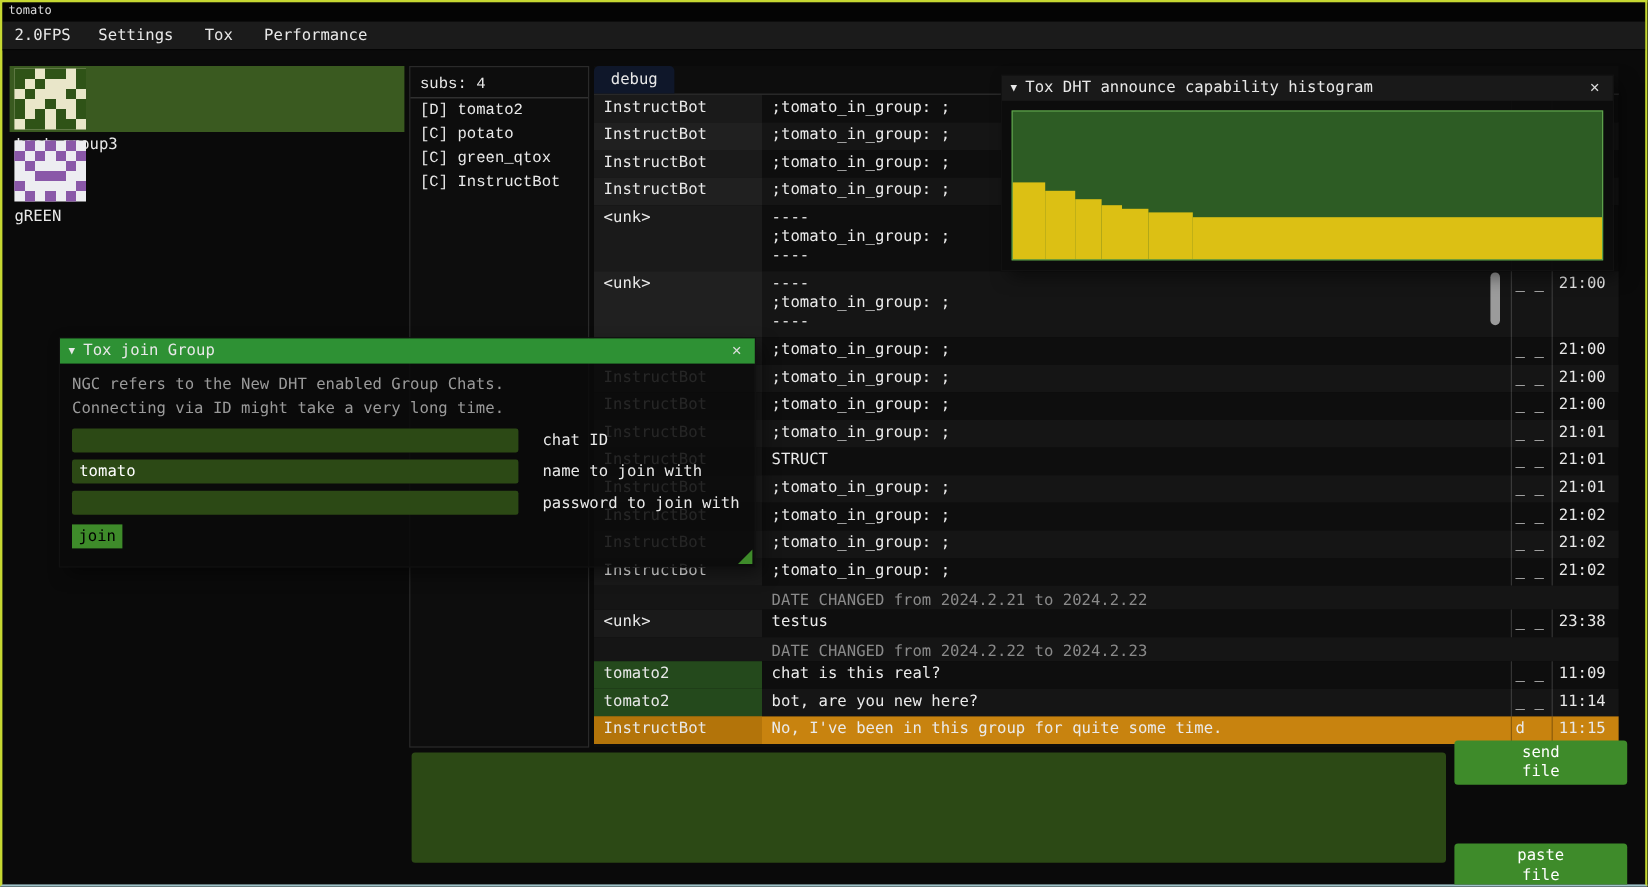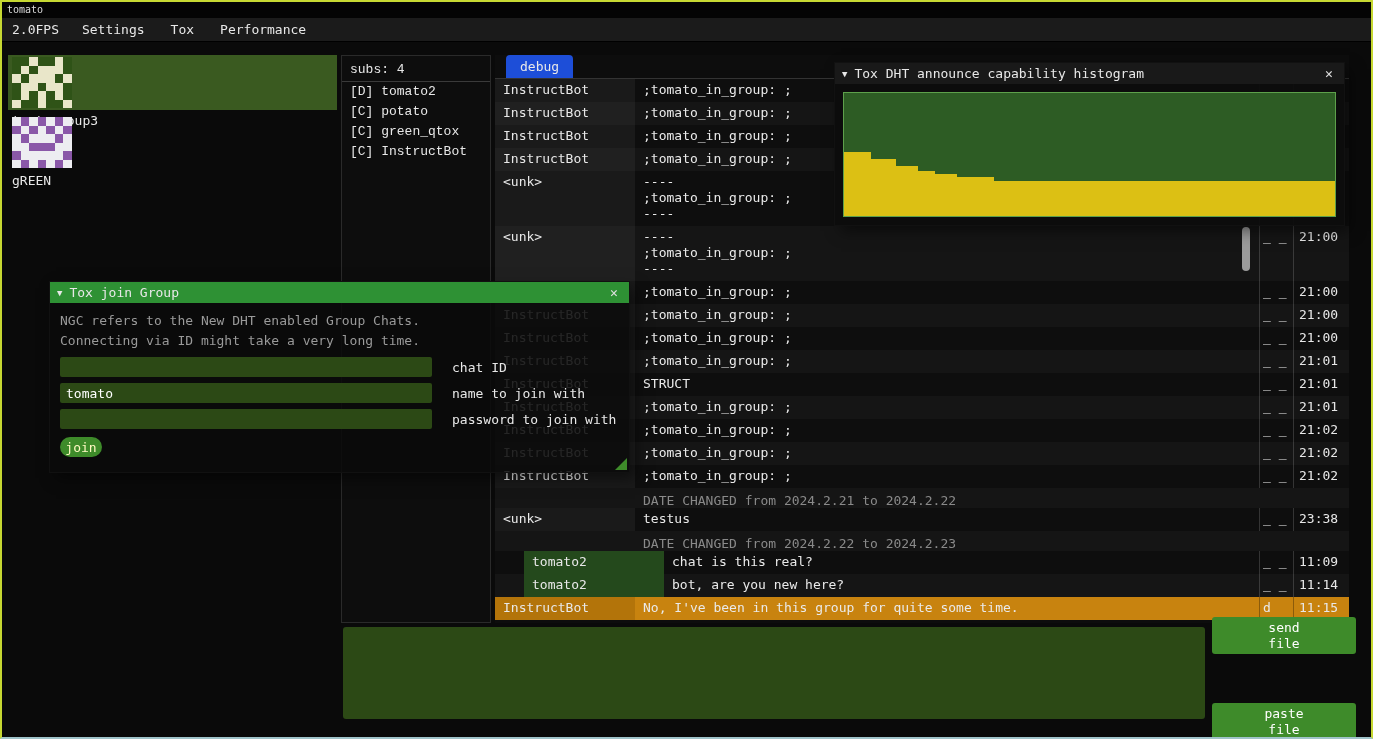--- a/index.html
+++ b/index.html
@@ -24,35 +24,35 @@
   
   .member-panel{position:absolute;left:339px;top:53px;width:150px;height:568px;background:#0d0d0d;
     border:1px solid #2a2a2a;box-sizing:border-box;font-family:Liberation Mono, monospace;}
   .member-header{padding:6px 8px 4px 8px;}
   .member-sep{height:1px;background:#3a3a3a;}
   .member-item{line-height:20px;padding-left:8px;white-space:nowrap;}
 
   
   .chat-panel{position:absolute;left:493px;top:53px;width:854px;height:568px;background:#0d0d0d;}
   .tabbar{height:24px;border-bottom:1px solid #333;box-sizing:border-box;}
-  .tab{display:inline-block;margin-left:11px;padding:0 14px;line-height:23px;background:#1d4ed8;
+  .tab{display:inline-block;margin-left:0;padding:0 14px;line-height:23px;background:#0f172a;
     border-radius:4px 4px 0 0;}
   .rows{position:absolute;left:0;top:24px;right:0;bottom:0;overflow:hidden;}
   .row{display:flex;box-sizing:border-box;}
   .row:nth-child(odd){background:#0e0e0e;}
   .row:nth-child(even){background:#151515;}
   .row.h1{height:23px;}
   .row.h3{height:55px;}
   .row.date{height:20px;align-items:flex-end;}
   .cell{box-sizing:border-box;padding:3px 8px;line-height:16px;}
   .cell.name{width:140px;flex:none;background:rgba(255,255,255,.05);white-space:nowrap;overflow:hidden;}
   .cell.msgtext{flex:1;min-width:0;white-space:nowrap;overflow:hidden;color:#eaeaea;}
   .cell.flags{width:34px;flex:none;padding:3px 3px;border-left:1px solid rgba(255,255,255,.16);}
   .cell.time{width:56px;flex:none;padding:3px 5px;border-left:1px solid rgba(255,255,255,.16);}
-  .row.self .cell.name{background:#24491c;margin-left:29px;}
+  .row.self .cell.name{background:#24491c;}
   .row.highlight{background:#c8830f;}
   .row.highlight .cell.name{background:#b3740a;}
   .row.highlight .cell.flags,.row.highlight .cell.time{border-left-color:rgba(0,0,0,.3);}
   .date-text{padding-left:148px;color:#8a8a8a;}
   .chat-scrollbar{position:absolute;left:747px;top:172px;width:8px;height:44px;background:#9b9b9b;border-radius:4px;}
 
   
   .composer-input{position:absolute;left:341px;top:625px;width:862px;height:92px;background:#2c4915;
     border:none;border-radius:3px;resize:none;color:#fff;font:inherit;box-sizing:border-box;padding:6px;outline:none;}
   .file-btn{position:absolute;left:1210px;width:144px;background:#3e8b2a;color:#fff;border:none;border-radius:3px;
@@ -68,21 +68,21 @@
   .win-close{flex:none;width:16px;text-align:center;color:#e0e0e0;cursor:pointer;}
 
   .join-window{left:48px;top:280px;width:579px;height:190px;z-index:5;background:rgba(10,10,10,.88);}
   .join-window .win-titlebar{background:#2e9134;}
   .join-body{position:relative;padding:8px 10px;height:calc(100% - 21px);box-sizing:border-box;}
   .info-line{color:#9a9a9a;line-height:20px;white-space:nowrap;}
   .field-row{display:flex;align-items:center;margin-top:6px;}
   .green-input{width:372px;height:20px;background:#2c4915;border:none;border-radius:2px;color:#fff;
     font:inherit;padding:0 6px;box-sizing:border-box;outline:none;flex:none;}
   .field-label{margin-left:20px;white-space:nowrap;}
-  .join-btn{margin-top:8px;width:42px;height:20px;background:#3e8b2a;border:none;border-radius:10px;color:#fef9c3;
+  .join-btn{margin-top:8px;width:42px;height:20px;background:#3e8b2a;border:none;border-radius:0;color:#000000;
     font:inherit;text-align:center;display:block;cursor:pointer;padding:0;}
   .resize-grip{position:absolute;right:2px;bottom:2px;width:0;height:0;border-style:solid;
     border-width:0 0 12px 12px;border-color:transparent transparent #3e8b2a transparent;}
 
   .hist-window{left:833px;top:61px;width:509px;height:162px;z-index:6;background:rgba(12,12,12,.96);}
   .hist-window .win-titlebar{background:#191919;}
   .hist-plot{margin:8px;height:125px;border:1px solid #5da04b;box-sizing:border-box;
     display:flex;align-items:flex-end;}
   .hist-bar{flex:none;}
 </style>

